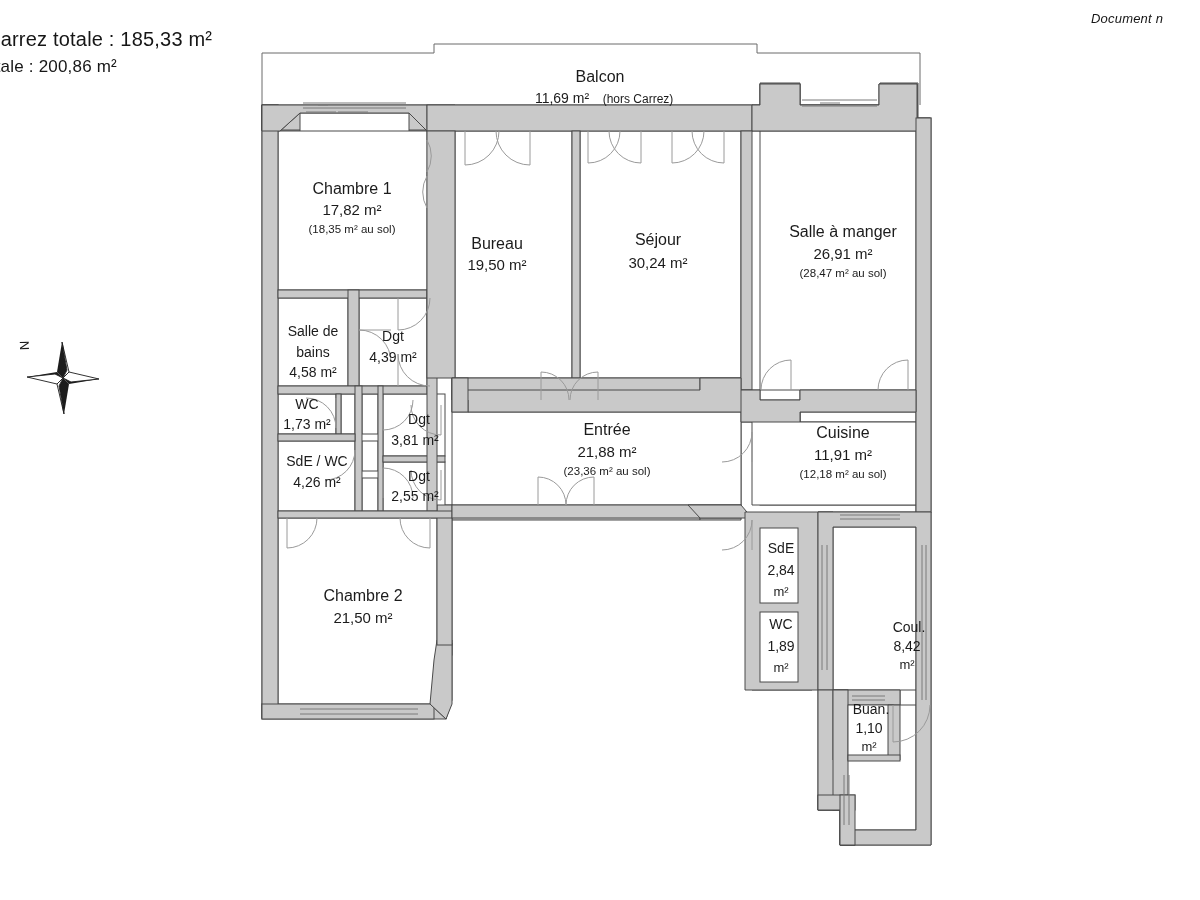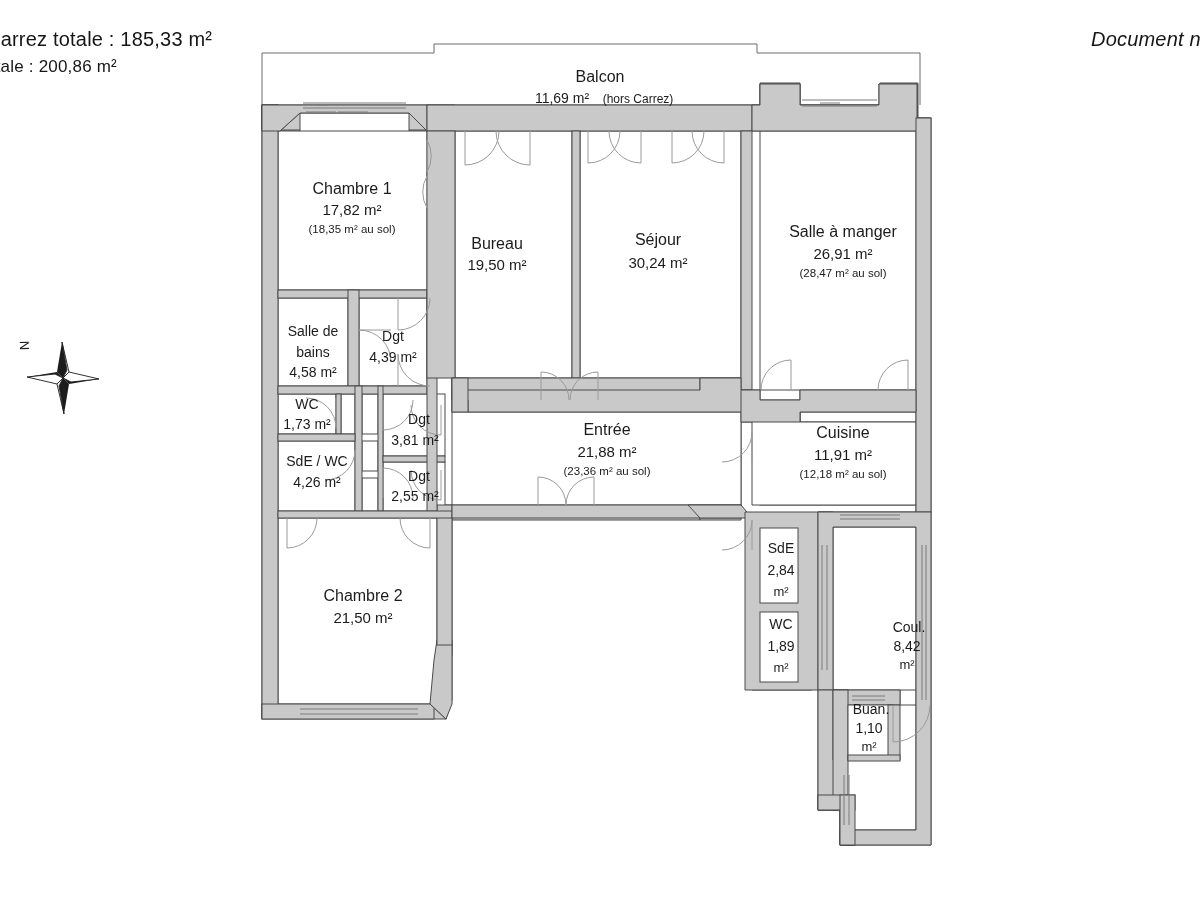--- a/index.html
+++ b/index.html
@@ -42,22 +42,22 @@
     letter-spacing: 0.2px;
   }
   #hdr-sol {
     left: -14px;
     top: 57px;
     font-size: 17px;
     letter-spacing: 0.2px;
   }
   #hdr-doc {
     left: 1091px;
-    top: 28px;
-    font-size: 20px;
+    top: 11px;
+    font-size: 13px;
     font-style: italic;
     letter-spacing: 0.2px;
   }
   
   .room-name {
     font-family: "Liberation Sans", sans-serif;
     fill: #1b1b1b;
     text-anchor: middle;
   }
   .room-area {

